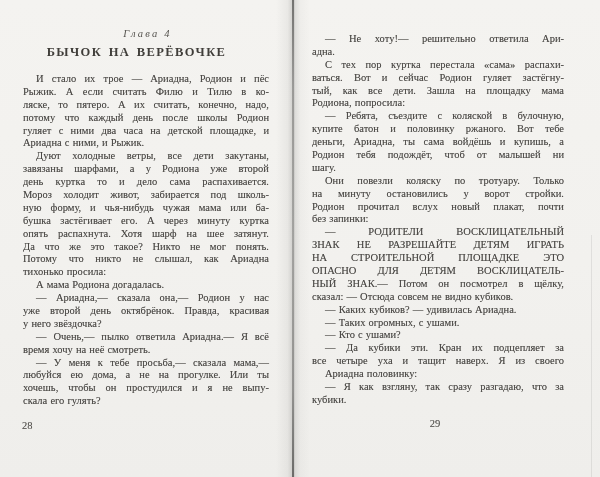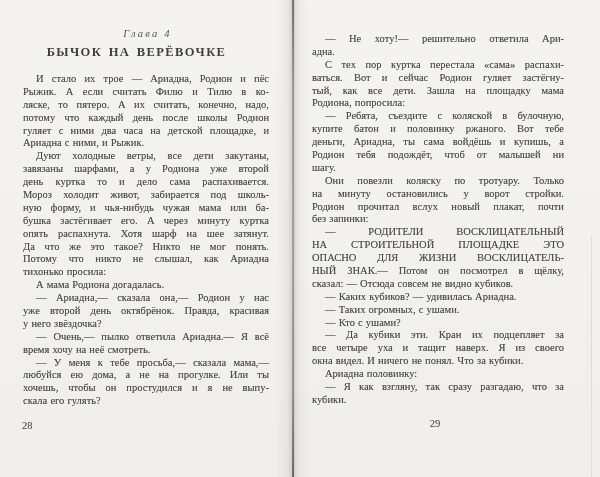--- a/index.html
+++ b/index.html
@@ -135,30 +135,30 @@
         <div class="line indent">— Ребята, съездите с коляской в булочную,</div>
         <div class="line">купите батон и половинку ржаного. Вот тебе</div>
         <div class="line">деньги, Ариадна, ты сама войдёшь и купишь, а</div>
         <div class="line">Родион тебя подождёт, чтоб от малышей ни</div>
         <div class="line last">шагу.</div>
         <div class="line indent">Они повезли коляску по тротуару. Только</div>
         <div class="line">на минуту остановились у ворот стройки.</div>
         <div class="line">Родион прочитал вслух новый плакат, почти</div>
         <div class="line last">без запинки:</div>
         <div class="line indent">— РОДИТЕЛИ ВОСКЛИЦАТЕЛЬНЫЙ</div>
+        <div class="line">ЗНАК НЕ РАЗРЕШАЙТЕ ДЕТЯМ ИГРАТЬ</div>
         <div class="line">НА СТРОИТЕЛЬНОЙ ПЛОЩАДКЕ ЭТО</div>
-        <div class="line">ОПАСНО ДЛЯ ЖИЗНИ ВОСКЛИЦАТЕЛЬ-</div>
+        <div class="line">ОПАСНО ДЛЯ ДЕТЯМ ВОСКЛИЦАТЕЛЬ-</div>
         <div class="line">НЫЙ ЗНАК.— Потом он посмотрел в щёлку,</div>
         <div class="line last">сказал: — Отсюда совсем не видно кубиков.</div>
         <div class="line indent last">— Каких кубиков? — удивилась Ариадна.</div>
         <div class="line indent last">— Таких огромных, с ушами.</div>
         <div class="line indent last">— Кто с ушами?</div>
         <div class="line indent">— Да кубики эти. Кран их подцепляет за</div>
         <div class="line">все четыре уха и тащит наверх. Я из своего</div>
-        <div class="line last">окна видел. И ничего не понял. Что за кубики.</div>
         <div class="line indent last">Ариадна половинку:</div>
         <div class="line indent">— Я как взгляну, так сразу разгадаю, что за</div>
         <div class="line last">кубики.</div>
       </div>
     <div class="pagenum pagenum-right">29</div>
   </div>
 
   <div class="gutter"></div>
   <div class="gutter-core"></div>
   <div class="page-edge-right"></div>

